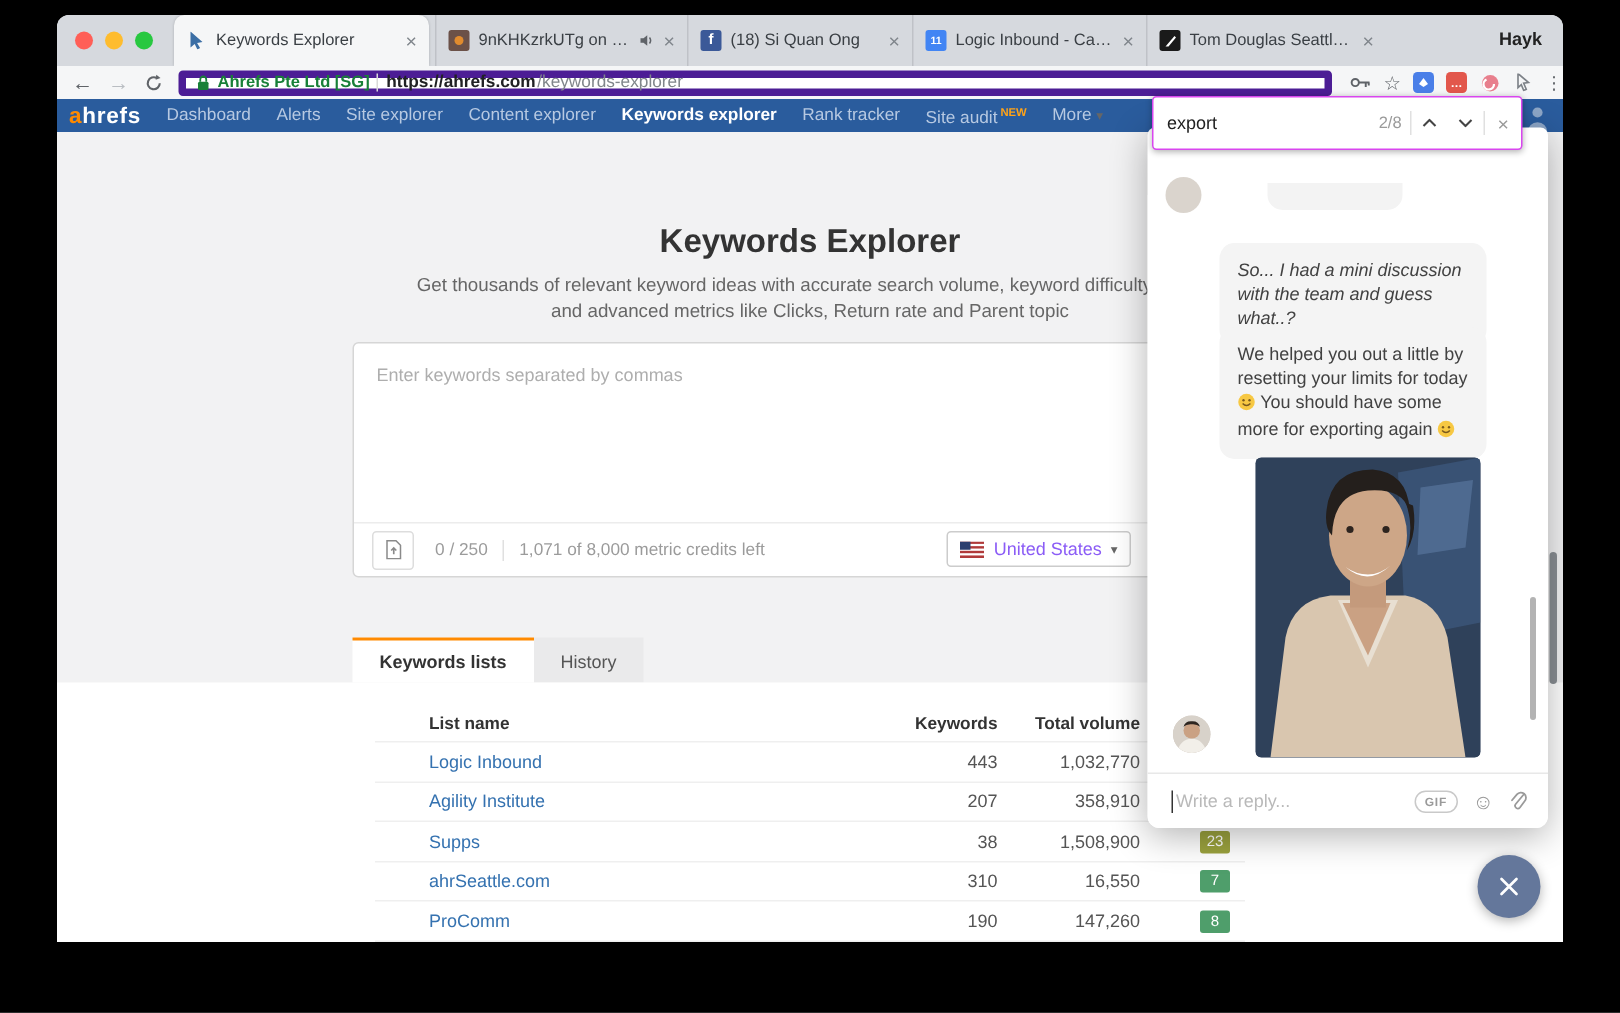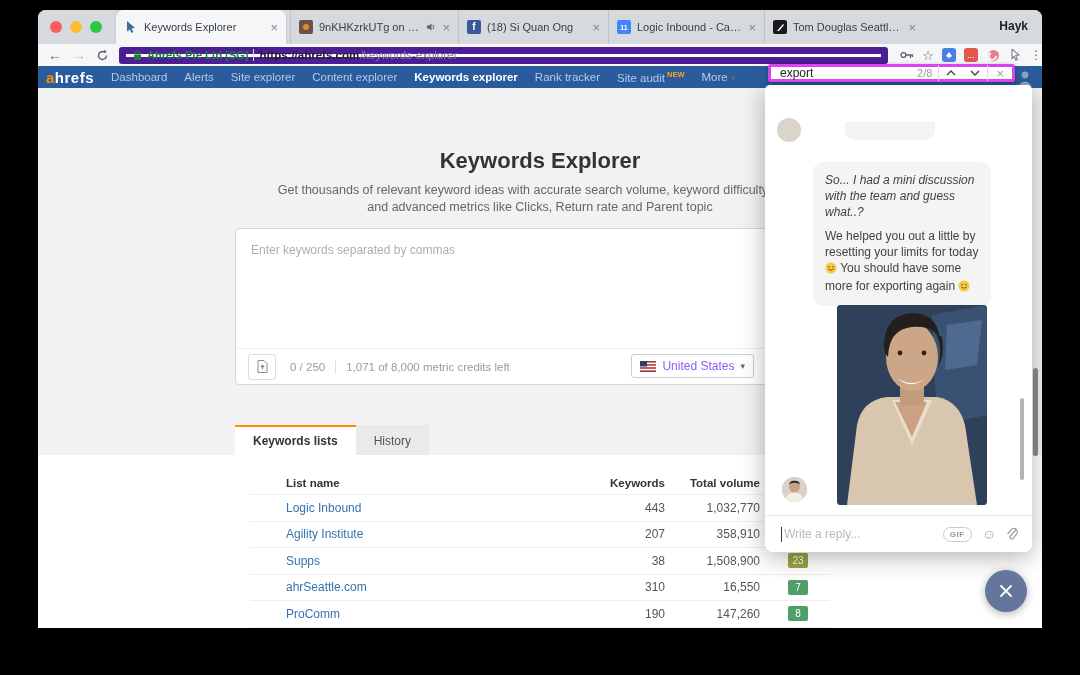--- a/index.html
+++ b/index.html
@@ -21,21 +21,21 @@
   .tab .close{color:#80868c;font-size:13px;line-height:13px;flex:0 0 auto;cursor:default;}
   .tab.active{background:#f5f6f7;border-radius:7px 7px 0 0;box-shadow:0 0 2px rgba(0,0,0,.2);}
   .tab.inactive{border-left:1px solid #bfc2c7;}
   .favicon{width:14px;height:14px;flex:0 0 auto;border-radius:2px;display:flex;align-items:center;justify-content:center;}
   #profile-name{position:absolute;right:14px;top:9px;font-size:12px;font-weight:bold;color:#222;}
 
   
   #toolbar{position:absolute;left:0;top:34px;width:100%;height:22px;background:#f5f6f7;display:flex;align-items:center;}
   .navbtn{font-size:14px;margin-left:10px;color:#5f6368;line-height:1;}
   .navbtn.disabled{color:#b9bdc2;}
-  #omnibox{display:flex;align-items:center;gap:5px;background:#fff;border:7px solid #4c1d95;border-radius:3px;
+  #omnibox{display:flex;align-items:center;gap:5px;background:#fff;border:5px solid #4c1d95;border-radius:3px;
            height:17px;margin-left:10px;padding:0 7px;width:770px;box-sizing:border-box;}
   #secure-label{color:#188038;font-size:11px;font-weight:bold;white-space:nowrap;}
   .omni-div{width:1px;height:12px;background:#d9d9d9;}
   #url-host{color:#202124;font-size:11.5px;font-weight:bold;}
   #url-path{color:#80868b;font-size:11.5px;}
   #toolbar-right{display:flex;align-items:center;gap:8px;margin-left:12px;}
   .ext{width:14px;height:14px;border-radius:3px;display:flex;align-items:center;justify-content:center;}
 
   
   #navbar{position:absolute;left:0;top:56px;width:100%;height:22px;background:#2a5c9d;display:flex;align-items:center;}
@@ -75,32 +75,32 @@
   .ptab.idle{background:#eaeaeb;color:#555;border-top:2px solid transparent;}
 
   #white-section{position:absolute;left:0;top:367px;width:100%;height:173px;background:#fff;}
 
   #ktable{position:absolute;left:212px;top:384px;width:580px;font-size:12px;}
   .trow{display:flex;align-items:center;height:25.5px;border-top:1px solid #efefef;}
   .trow.head{border-top:none;height:22px;}
   .c-name{flex:1;text-align:left;padding-left:36px;}
   .c-kw{width:60px;text-align:right;color:#555;}
   .c-vol{width:95px;text-align:right;color:#555;}
-  .c-kd{width:70px;padding-left:28px;box-sizing:border-box;}
+  .c-kd{width:70px;padding-left:40px;box-sizing:border-box;}
   .hcell{font-weight:bold;color:#333;font-size:11.5px;}
   .listlink{color:#3572b0;text-decoration:none;}
   .kd-badge{display:inline-block;min-width:14px;padding:0 3px;height:15px;border-radius:2px;color:#fff;
             font-size:10px;line-height:15px;text-align:center;}
   .kd-good{background:#4f9e6b;}
   .kd-mid{background:#9ba23e;}
 
   #page-scrollbar{position:absolute;left:995px;top:358px;width:5px;height:88px;background:#8a8f94;border-radius:3px;}
 
   
-  #findbar{position:absolute;left:730px;top:54px;width:247px;height:18px;background:#fff;border:3px solid #d946ef;
+  #findbar{position:absolute;left:730px;top:54px;width:247px;height:36px;background:#fff;border:1px solid #d946ef;
            border-radius:3px;box-shadow:0 1px 4px rgba(0,0,0,.3);display:flex;align-items:center;z-index:60;box-sizing:border-box;}
   #find-query{font-size:12px;color:#222;margin-left:9px;flex:1;}
   #find-count{font-size:11px;color:#9a9a9a;margin-right:6px;}
   .find-div{width:1px;height:16px;background:#e0e0e0;}
   .find-btn{padding:0 7px;display:flex;align-items:center;}
   #find-close{color:#9a9a9a;font-size:13px;padding:0 8px;}
 
   
   #chat{position:absolute;left:727px;top:75px;width:267px;height:467px;background:#fff;border-radius:5px 5px 8px 8px;
         box-shadow:0 5px 24px rgba(0,0,0,.3);z-index:50;overflow:hidden;}

